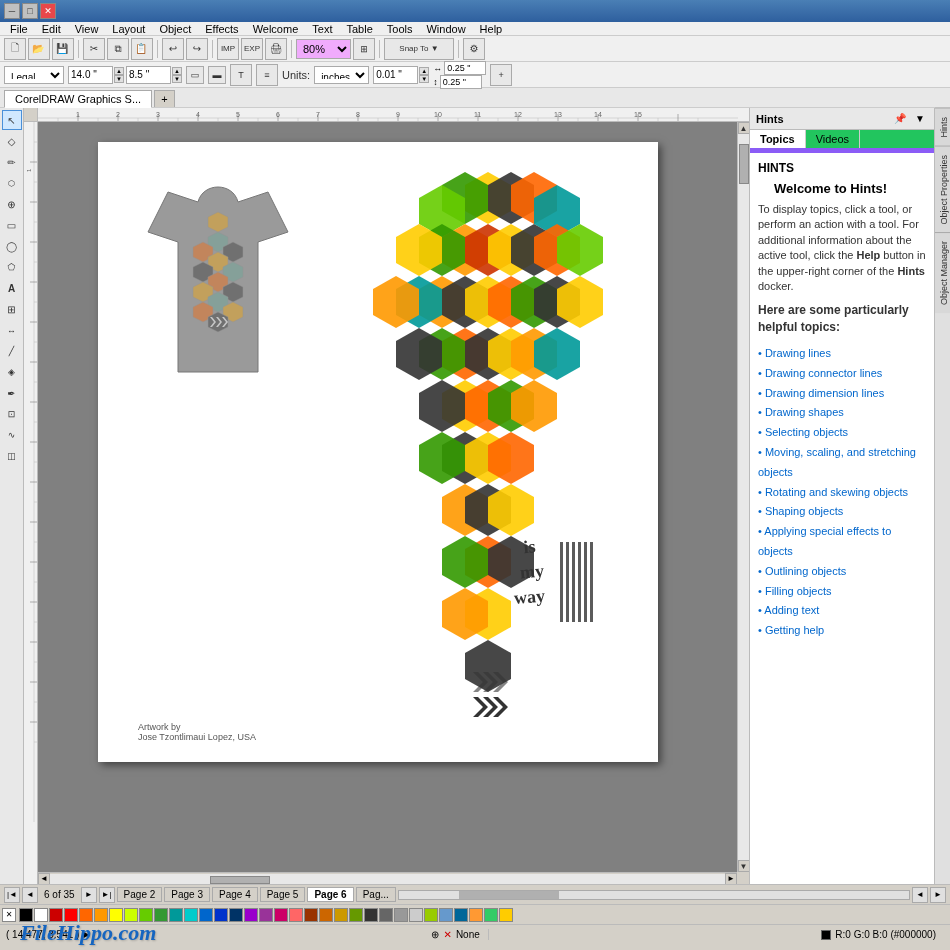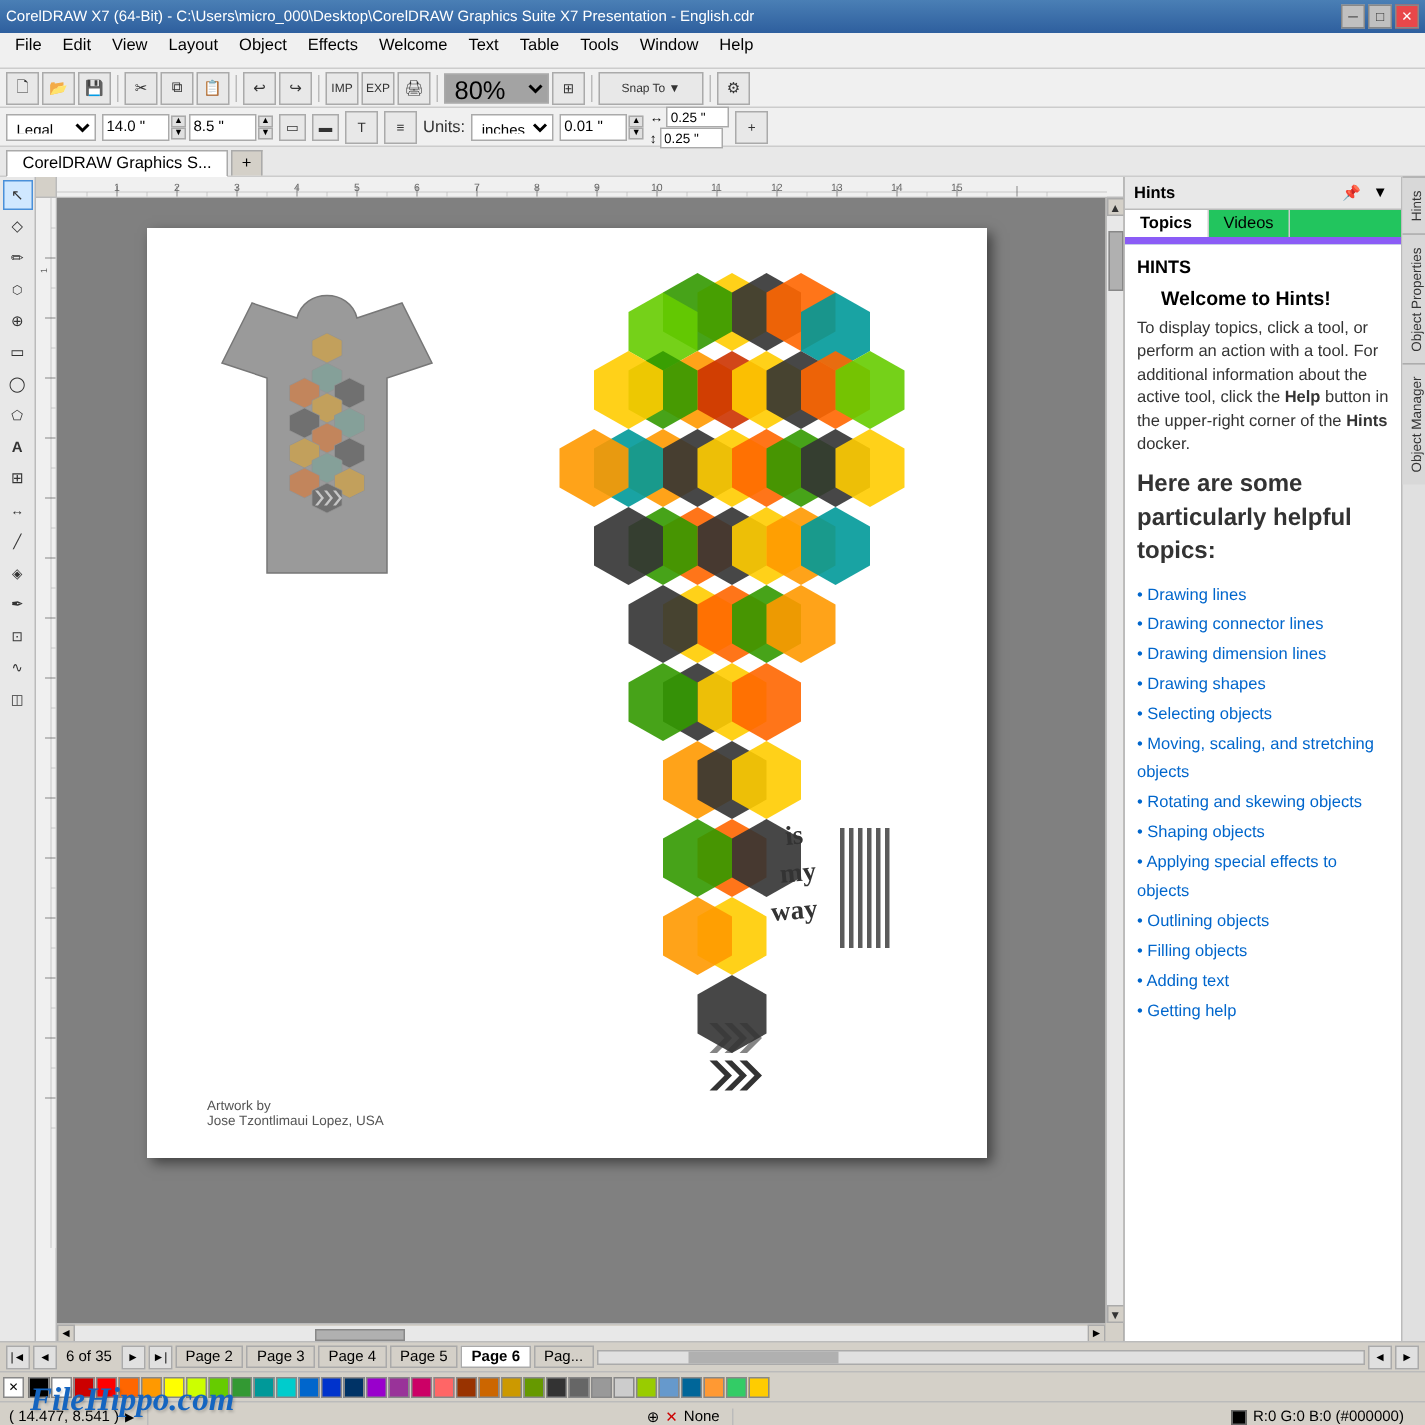--- a/index.html
+++ b/index.html
@@ -21,23 +21,24 @@
       width: 16px; height: 16px;
       background: #c0c0c0;
       border: 1px solid #888;
       font-size: 9px;
       display: flex; align-items: center; justify-content: center;
       cursor: pointer; color: #333;
     }
 
     
     #menu-bar {
-      height: 24px;
+      height: 14px;
       background: #f0f0f0;
       display: flex;
+      align-items: center;
       padding: 0 4px;
       border-bottom: 1px solid #ccc;
       gap: 2px;
     }
     .menu-item {
       padding: 2px 6px;
       font-size: 11px;
       cursor: pointer;
       color: #000;
     }
@@ -54,22 +55,22 @@
     }
     .tb-btn {
       width: 22px; height: 22px;
       background: #e8e8e8;
       border: 1px solid #aaa;
       display: flex; align-items: center; justify-content: center;
       font-size: 10px; cursor: pointer; color: #333;
     }
     .tb-separator { width: 1px; height: 18px; background: #bbb; margin: 0 2px; }
     .tb-dropdown {
-      height: 20px; font-size: 17px; border: 1px solid #aaa;
-      background: #a3a3a3; padding: 0 2px; cursor: pointer;
+      height: 20px; font-size: 11px; border: 1px solid #aaa;
+      background: #f0abfc; padding: 0 2px; cursor: pointer;
     }
 
     
     #property-bar {
       height: 26px;
       background: #f0f0f0;
       display: flex;
       align-items: center;
       padding: 0 4px;
       border-bottom: 1px solid #ccc;
@@ -428,21 +429,20 @@
       position: absolute;
       bottom: 20px; left: 40px;
       font-size: 9px;
       color: #555;
     }
   </style>
 </head>
 <body>
 
 <div id="title-bar">
-  <span style="font-size:10px; overflow:hidden; white-space:nowrap; max-width:860px;">CorelDRAW X7 (64-Bit) - C:\Users\micro_000\Desktop\CorelDRAW Graphics Suite X7 Presentation - English.cdr</span>
   <div class="window-controls">
     <div class="win-btn">─</div>
     <div class="win-btn">□</div>
     <div class="win-btn" style="background:#e8474a; color:white;">✕</div>
   </div>
 </div>
 
 <div id="menu-bar">
   <div class="menu-item">File</div>
   <div class="menu-item">Edit</div>
@@ -823,21 +823,21 @@
     <div id="hints-tabs">
       <div class="hints-tab active">Topics</div>
       <div class="hints-tab">Videos</div>
     </div>
     <div id="hints-content">
       <div class="hint-title">HINTS</div>
       <div class="hint-title" style="font-size:13px;margin-left:16px;">Welcome to Hints!</div>
       <p>
         To display topics, click a tool, or perform an action with a tool. For additional information about the active tool, click the <span class="hint-bold">Help</span> button in the upper-right corner of the <span class="hint-bold">Hints</span> docker.
       </p>
-      <p style="font-weight:bold; font-size:16px;">Here are some particularly helpful topics:</p>
+      <p style="font-weight:bold; font-size:12px;">Here are some particularly helpful topics:</p>
       <div>
         <span class="hint-link">• Drawing lines</span>
         <span class="hint-link">• Drawing connector lines</span>
         <span class="hint-link">• Drawing dimension lines</span>
         <span class="hint-link">• Drawing shapes</span>
         <span class="hint-link">• Selecting objects</span>
         <span class="hint-link">• Moving, scaling, and stretching objects</span>
         <span class="hint-link">• Rotating and skewing objects</span>
         <span class="hint-link">• Shaping objects</span>
         <span class="hint-link">• Applying special effects to objects</span>

